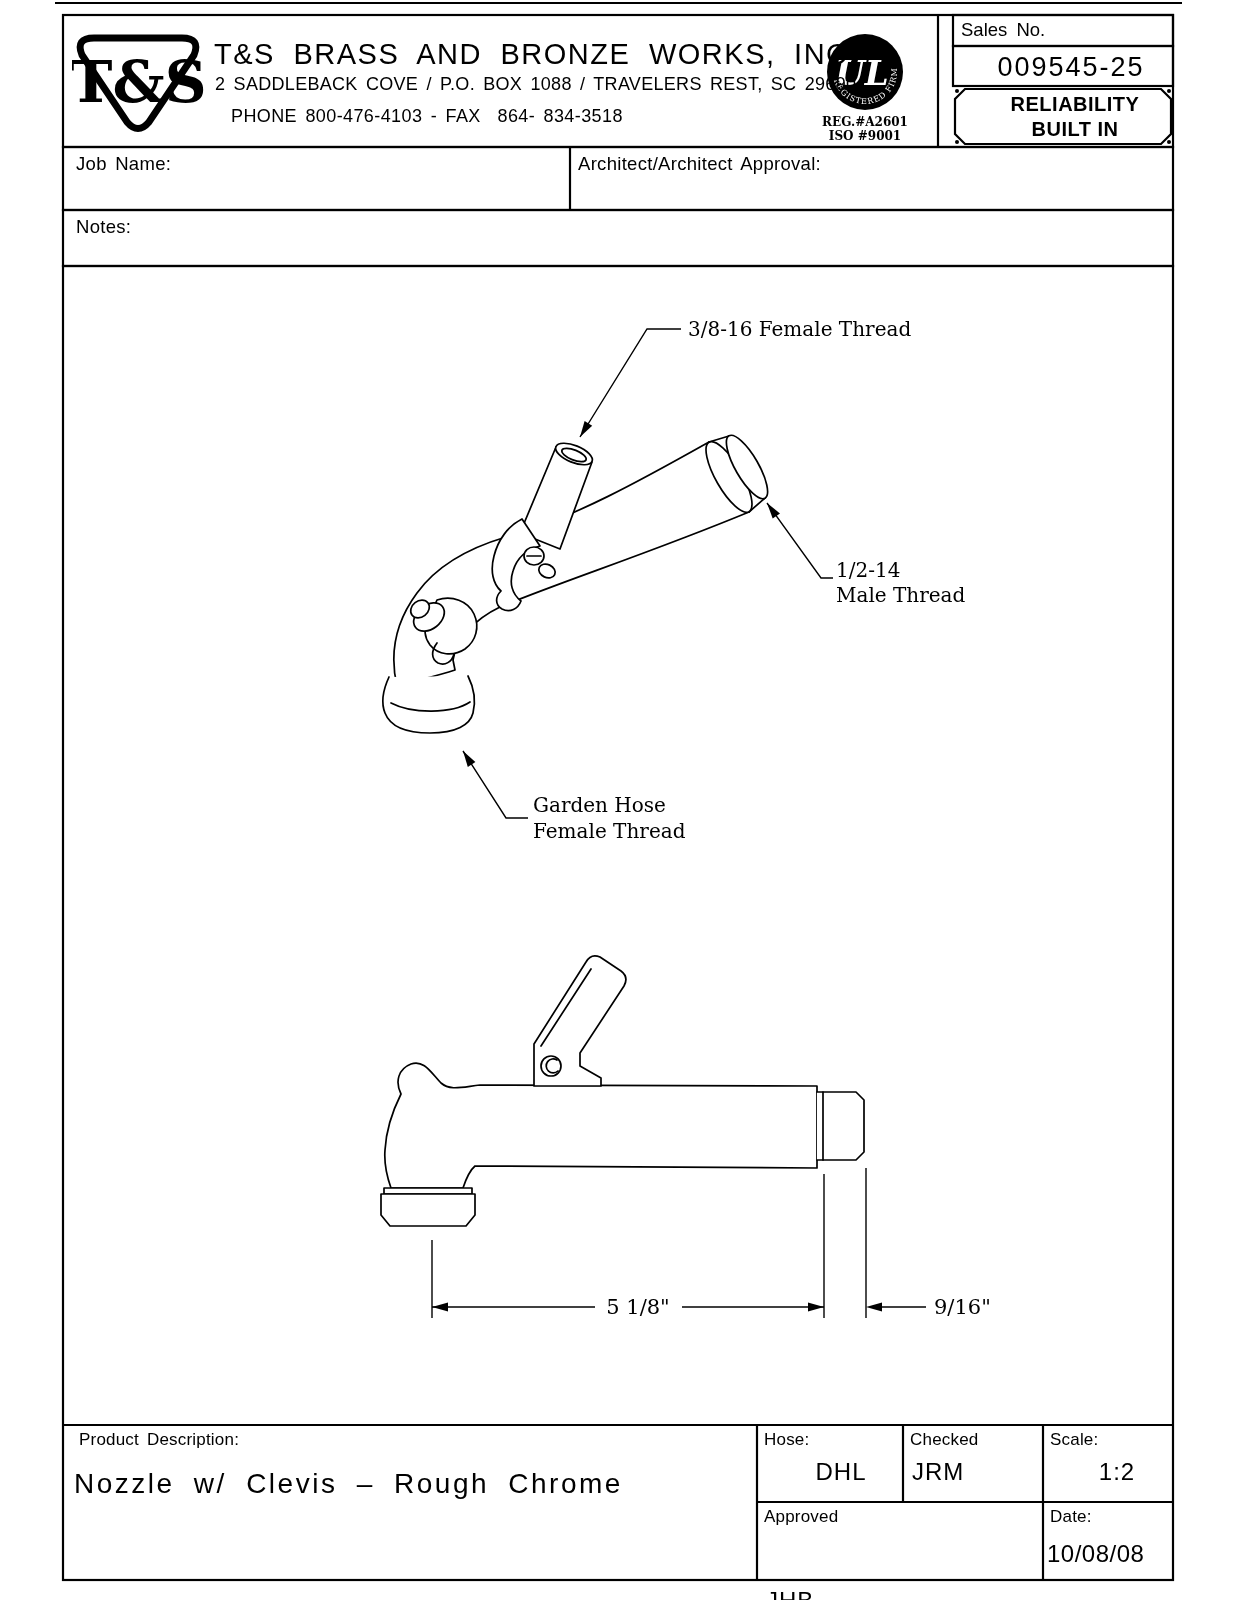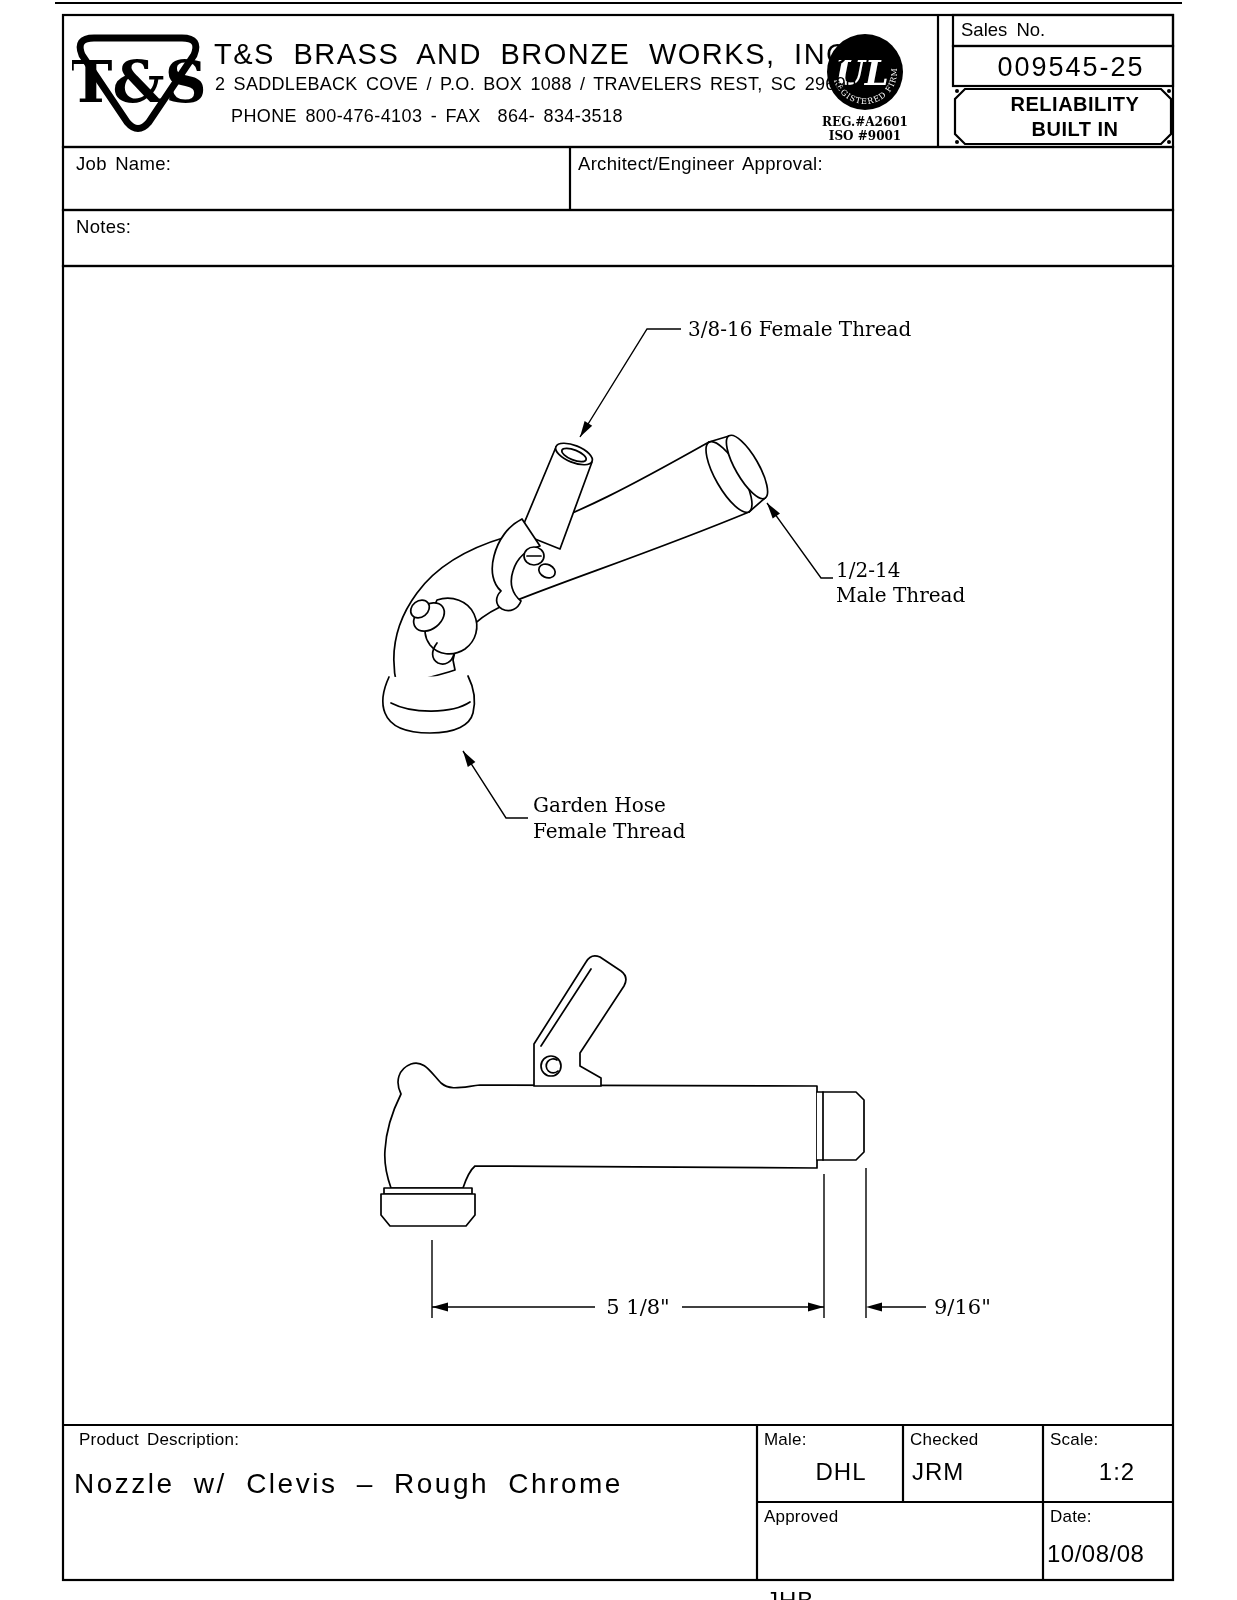--- a/index.html
+++ b/index.html
@@ -180,27 +180,27 @@
   <div class="abs phone" style="left:215px;top:106px;margin-left:16px;">PHONE 800-476-4103 - FAX  864- 834-3518</div>
 
   <div class="abs saleslabel" style="left:961px;top:19px;">Sales No.</div>
   <div class="abs salesnum" style="left:953px;top:52px;">009545-25</div>
   <div class="abs badge-text" style="left:953px;top:89px;">
     <span>RELIABILITY</span>
     <span>BUILT IN</span>
   </div>
 
   <div class="abs formlabel" style="left:76px;top:153px;">Job Name:</div>
-  <div class="abs formlabel" style="left:578px;top:153px;">Architect/Engineer Approval:</div>
+  <div class="abs formlabel" style="left:578px;top:153px;">Architect/Architect Approval:</div>
   <div class="abs formlabel" style="left:76px;top:216px;">Notes:</div>
 
   <div class="abs tb-label" style="left:79px;top:1430px;">Product Description:</div>
   <div class="abs prod-desc" style="left:74px;top:1468px;">Nozzle w/ Clevis – Rough Chrome</div>
 
-  <div class="abs tb-label" style="left:764px;top:1430px;">Male:</div>
+  <div class="abs tb-label" style="left:764px;top:1430px;">Hose:</div>
   <div class="abs tb-value center" style="left:757px;top:1458px;width:168px;">DHL</div>
 
   <div class="abs tb-label" style="left:910px;top:1430px;">Checked</div>
   <div class="abs tb-value" style="left:912px;top:1458px;">JRM</div>
 
   <div class="abs tb-label" style="left:1050px;top:1430px;">Scale:</div>
   <div class="abs tb-value center" style="left:1043px;top:1458px;width:148px;">1:2</div>
 
   <div class="abs tb-label" style="left:764px;top:1507px;">Approved</div>
   <div class="abs tb-value" style="left:766px;top:1540px;margin-top:47px;">JHB</div>

